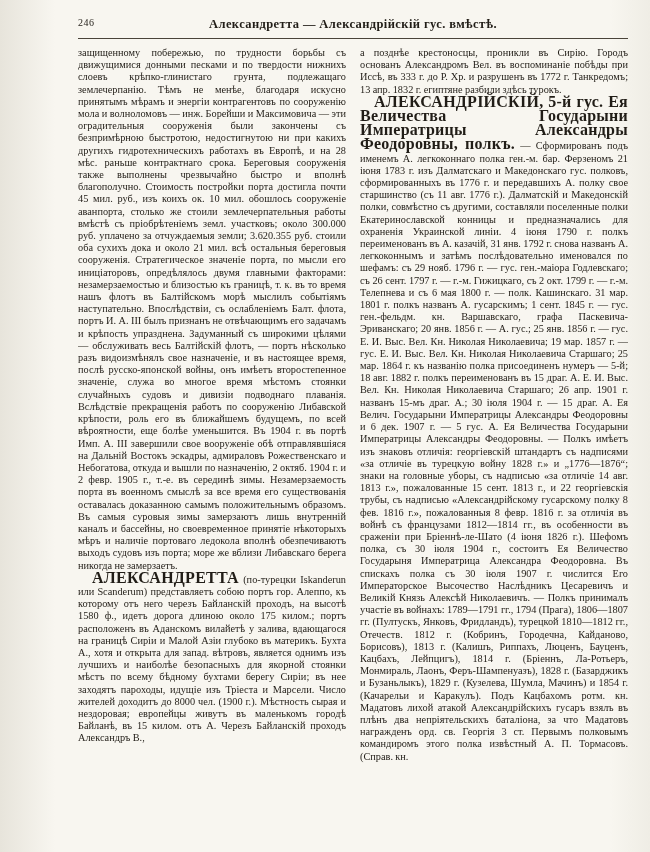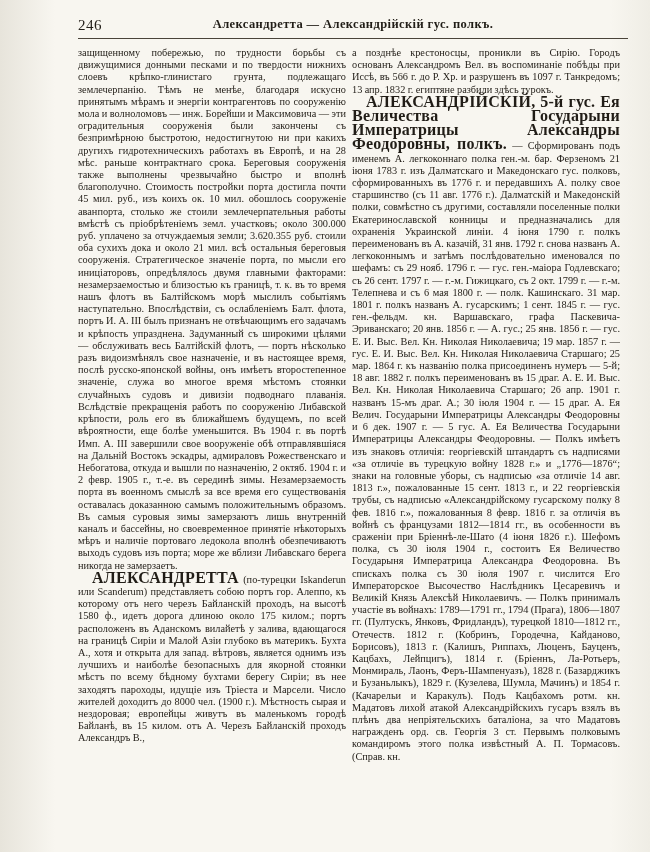--- a/index.html
+++ b/index.html
@@ -21,35 +21,35 @@
   .header {
     position: relative;
     height: 22px;
     border-bottom: 1px solid #4a443a;
     margin-bottom: 8px;
   }
   .pagenum {
     position: absolute;
     left: 0;
     top: 1px;
-    font-size: 15px;
+    font-size: 10px;
     letter-spacing: 0.5px;
   }
   .running-title {
     display: block;
     text-align: center;
     font-size: 12.5px;
     font-weight: 700;
     letter-spacing: 0.4px;
     padding-top: 1px;
     white-space: nowrap;
   }
   .columns {
     display: flex;
-    gap: 6px;
+    gap: 14px;
     height: 790px;
     overflow: hidden;
   }
   .col {
     width: 268px;
     height: 100%;
     overflow: hidden;
     text-align: justify;
     font-size: 10.3px;
     line-height: 12.2px;
@@ -69,30 +69,30 @@
     letter-spacing: 0.25px;
   }
 </style>
 </head>
 <body>
 
 <div class="page">
 
   <div class="header">
     <span class="pagenum">246</span>
-    <span class="running-title">Александретта — Александрійскій гус. полкъ.</span>
+    <span class="running-title">Александретта — Александрійскій гус. вмѣстѣ.</span>
   </div>
 
   <div class="columns">
 
     <div class="col">
       <p class="noindent"><span>защищенному побережью, по трудности борьбы съ движущимися донными песками и по твердости нижнихъ слоевъ крѣпко-глинистаго грунта, подлежащаго землечерпанію. Тѣмъ не менѣе, благодаря искусно принятымъ мѣрамъ и энергіи контрагентовъ по сооруженію мола и волноломовъ — инж. Борейши и Максимовича — эти оградительныя сооруженія были закончены съ безпримѣрною быстротою, недостигнутою ни при какихъ другихъ гидротехническихъ работахъ въ Европѣ, и на 28 мѣс. раньше контрактнаго срока. Береговыя сооруженія также выполнены чрезвычайно быстро и вполнѣ благополучно. Стоимость постройки порта достигла почти 45 мил. руб., изъ коихъ ок. 10 мил. обошлось сооруженіе аванпорта, столько же стоили землечерпательныя работы вмѣстѣ съ пріобрѣтеніемъ земл. участковъ; около 300.000 руб. уплачено за отчуждаемыя земли; 3.620.355 руб. стоили оба сухихъ дока и около 21 мил. всѣ остальныя береговыя сооруженія. Стратегическое значеніе порта, по мысли его иниціаторовъ, опредѣлялось двумя главными факторами: незамерзаемостью и близостью къ границѣ, т. к. въ то время нашъ флотъ въ Балтійскомъ морѣ мыслилъ событіямъ наступательно. Впослѣдствіи, съ ослабленіемъ Балт. флота, портъ И. А. III былъ признанъ не отвѣчающимъ его задачамъ и крѣпость упразднена. Задуманный съ широкими цѣлями — обслуживать весь Балтійскій флотъ, — портъ нѣсколько разъ видоизмѣнялъ свое назначеніе, и въ настоящее время, послѣ русско-японской войны, онъ имѣетъ второстепенное значеніе, служа во многое время мѣстомъ стоянки случайныхъ судовъ и дивизіи подводнаго плаванія. Вслѣдствіе прекращенія работъ по сооруженію Либавской крѣпости, роль его въ ближайшемъ будущемъ, по всей вѣроятности, еще болѣе уменьшится. Въ 1904 г. въ портѣ Имп. А. III завершили свое вооруженіе обѣ отправлявшіяся на Дальній Востокъ эскадры, адмираловъ Рожественскаго и Небогатова, откуда и вышли по назначенію, 2 октяб. 1904 г. и 2 февр. 1905 г., т.-е. въ серединѣ зимы. Незамерзаемость порта въ военномъ смыслѣ за все время его существованія оставалась доказанною самымъ положительнымъ образомъ. Въ самыя суровыя зимы замерзаютъ лишь внутренній каналъ и бассейны, но своевременное принятіе нѣкоторыхъ мѣръ и наличіе портоваго ледокола вполнѣ обезпечиваютъ выходъ судовъ изъ порта; море же вблизи Либавскаго берега никогда не замерзаетъ.</span></p>
       <p class="indent"><span class="runin">АЛЕКСАНДРЕТТА</span><span> (по-турецки Iskanderun или Scanderum) представляетъ собою портъ гор. Алеппо, къ которому отъ него черезъ Байланскій проходъ, на высотѣ 1580 ф., идетъ дорога длиною около 175 килом.; портъ расположенъ въ Аданскомъ вилайетѣ у залива, вдающагося на границѣ Сиріи и Малой Азіи глубоко въ материкъ. Бухта А., хотя и открыта для запад. вѣтровъ, является однимъ изъ лучшихъ и наиболѣе безопасныхъ для якорной стоянки мѣстъ по всему бѣдному бухтами берегу Сиріи; въ нее заходятъ пароходы, идущіе изъ Тріеста и Марсели. Число жителей доходитъ до 8000 чел. (1900 г.). Мѣстность сырая и нездоровая; европейцы живутъ въ маленькомъ городѣ Байланѣ, въ 15 килом. отъ А. Черезъ Байланскій проходъ Александръ В.,</span></p>
     </div>
 
     <div class="col">
-      <p class="noindent"><span>а позднѣе крестоносцы, проникли въ Сирію. Городъ основанъ Александромъ Вел. въ воспоминаніе побѣды при Иссѣ, въ 566 г. до Р. Хр. и разрушенъ въ 1097 г. Танкредомъ; 13 апр. 1832 г. египтяне разбили здѣсь турокъ.</span></p>
+      <p class="noindent"><span>а позднѣе крестоносцы, проникли въ Сирію. Городъ основанъ Александромъ Вел. въ воспоминаніе побѣды при Иссѣ, въ 333 г. до Р. Хр. и разрушенъ въ 1772 г. Танкредомъ; 13 апр. 1832 г. египтяне разбили здѣсь турокъ.</span></p>
       <p class="indent"><span class="runin">АЛЕКСАНДРІЙСКІЙ, 5-й гус. Ея Величества Государыни Императрицы Александры Феодоровны, полкъ.</span><span> — Сформированъ подъ именемъ А. легкоконнаго полка ген.-м. бар. Ферзеномъ 21 іюня 1783 г. изъ Далматскаго и Македонскаго гус. полковъ, сформированныхъ въ 1776 г. и передавшихъ А. полку свое старшинство (съ 11 авг. 1776 г.). Далматскій и Македонскій полки, совмѣстно съ другими, составляли поселенные полки Екатеринославской конницы и предназначались для охраненія Украинской линіи. 4 іюня 1790 г. полкъ переименованъ въ А. казачій, 31 янв. 1792 г. снова названъ А. легкоконнымъ и затѣмъ послѣдовательно именовался по шефамъ: съ 29 нояб. 1796 г. — гус. ген.-маіора Годлевскаго; съ 26 сент. 1797 г. — г.-м. Гижицкаго, съ 2 окт. 1799 г. — г.-м. Телепнева и съ 6 мая 1800 г. — полк. Кашинскаго. 31 мар. 1801 г. полкъ названъ А. гусарскимъ; 1 сент. 1845 г. — гус. ген.-фельдм. кн. Варшавскаго, графа Паскевича-Эриванскаго; 20 янв. 1856 г. — А. гус.; 25 янв. 1856 г. — гус. Е. И. Выс. Вел. Кн. Николая Николаевича; 19 мар. 1857 г. — гус. Е. И. Выс. Вел. Кн. Николая Николаевича Старшаго; 25 мар. 1864 г. къ названію полка присоединенъ нумеръ — 5-й; 18 авг. 1882 г. полкъ переименованъ въ 15 драг. А. Е. И. Выс. Вел. Кн. Николая Николаевича Старшаго; 26 апр. 1901 г. названъ 15-мъ драг. А.; 30 іюля 1904 г. — 15 драг. А. Ея Велич. Государыни Императрицы Александры Феодоровны и 6 дек. 1907 г. — 5 гус. А. Ея Величества Государыни Императрицы Александры Феодоровны. — Полкъ имѣетъ изъ знаковъ отличія: георгіевскій штандартъ съ надписями «за отличіе въ турецкую войну 1828 г.» и „1776—1876“; знаки на головные уборы, съ надписью «за отличіе 14 авг. 1813 г.», пожалованные 15 сент. 1813 г., и 22 георгіевскія трубы, съ надписью «Александрійскому гусарскому полку 8 фев. 1816 г.», пожалованныя 8 февр. 1816 г. за отличія въ войнѣ съ французами 1812—1814 гг., въ особенности въ сраженіи при Бріеннѣ-ле-Шато (4 іюня 1826 г.). Шефомъ полка, съ 30 іюля 1904 г., состоитъ Ея Величество Государыня Императрица Александра Феодоровна. Въ спискахъ полка съ 30 іюля 1907 г. числится Его Императорское Высочество Наслѣдникъ Цесаревичъ и Великій Князь Алексѣй Николаевичъ. — Полкъ принималъ участіе въ войнахъ: 1789—1791 гг., 1794 (Прага), 1806—1807 гг. (Пултускъ, Янковъ, Фридландъ), турецкой 1810—1812 гг., Отечеств. 1812 г. (Кобринъ, Городечна, Кайданово, Борисовъ), 1813 г. (Калишъ, Риппахъ, Люценъ, Бауценъ, Кацбахъ, Лейпцигъ), 1814 г. (Бріеннъ, Ла-Ротьеръ, Монмираль, Лаонъ, Феръ-Шампенуазъ), 1828 г. (Базарджикъ и Бузаньлыкъ), 1829 г. (Кузелева, Шумла, Мачинъ) и 1854 г. (Качарельи и Каракулъ). Подъ Кацбахомъ ротм. кн. Мадатовъ лихой атакой Александрійскихъ гусаръ взялъ въ плѣнъ два непріятельскихъ баталіона, за что Мадатовъ награжденъ орд. св. Георгія 3 ст. Первымъ полковымъ командиромъ этого полка извѣстный А. П. Тормасовъ. (Справ. кн.</span></p>
     </div>
 
   </div>
 
 </div>
 
 </body></html>

